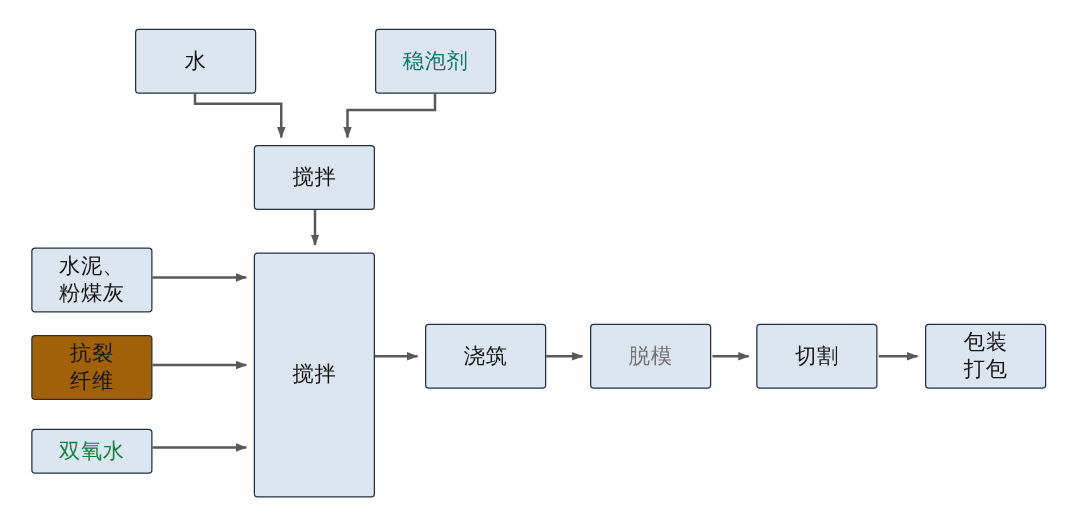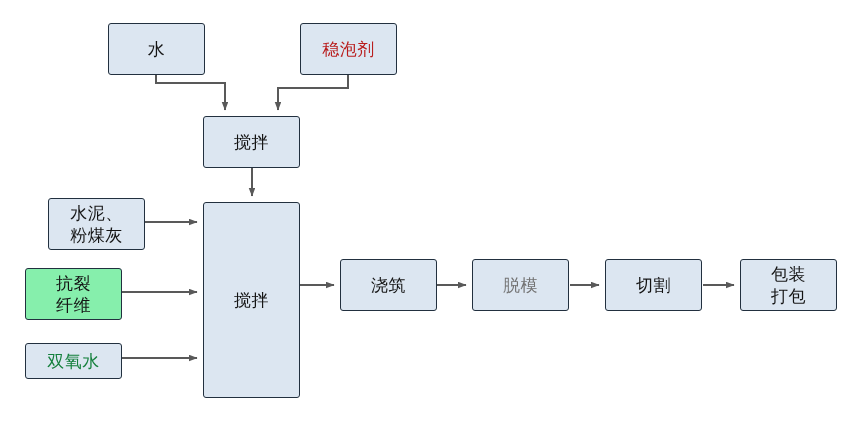--- a/index.html
+++ b/index.html
@@ -62,25 +62,25 @@
         <path d="M122 292 L197 292" stroke="#595959" marker-end="url(#arrow)"></path>
         <path d="M122 358 L197 358" stroke="#595959" marker-end="url(#arrow)"></path>
         <path d="M300 285 L334 285" stroke="#595959" marker-end="url(#arrow)"></path>
         <path d="M437 285 L466 285" stroke="#595959" marker-end="url(#arrow)"></path>
         <path d="M570 285 L599 285" stroke="#595959" marker-end="url(#arrow)"></path>
         <path d="M703 285 L734 285" stroke="#595959" marker-end="url(#arrow)"></path>
       </g>
   </svg>
 
   <div class="node" style="left: 108px; top: 23px; width: 97px; height: 52px; background: rgb(220, 230, 241); border-color: rgb(34, 48, 63); color: rgb(20, 20, 20);">水</div>
-  <div class="node" style="left: 300px; top: 23px; width: 97px; height: 52px; background: rgb(220, 230, 241); border-color: rgb(34, 48, 63); color: #b91c1c;">稳泡剂</div>
+  <div class="node" style="left: 300px; top: 23px; width: 97px; height: 52px; background: rgb(220, 230, 241); border-color: rgb(34, 48, 63); color: #0f766e;">稳泡剂</div>
   <div class="node" style="left: 203px; top: 116px; width: 97px; height: 52px; background: rgb(220, 230, 241); border-color: rgb(34, 48, 63); color: rgb(20, 20, 20);">搅拌</div>
-  <div class="node" style="left: 25px; top: 198px; width: 97px; height: 52px; background: rgb(220, 230, 241); border-color: rgb(34, 48, 63); color: rgb(20, 20, 20); margin-left: 23px;">水泥、
+  <div class="node" style="left: 25px; top: 198px; width: 97px; height: 52px; background: rgb(220, 230, 241); border-color: rgb(34, 48, 63); color: rgb(20, 20, 20);">水泥、
 粉煤灰</div>
-  <div class="node" style="left: 25px; top: 268px; width: 97px; height: 52px; background: #86efac; border-color: rgb(34, 48, 63); color: rgb(20, 20, 20);">抗裂
+  <div class="node" style="left: 25px; top: 268px; width: 97px; height: 52px; background: #a16207; border-color: rgb(34, 48, 63); color: rgb(20, 20, 20);">抗裂
 纤维</div>
   <div class="node" style="left: 25px; top: 343px; width: 97px; height: 36px; background: rgb(220, 230, 241); border-color: rgb(34, 48, 63); color: #15803d;">双氧水</div>
   <div class="node" style="left: 203px; top: 202px; width: 97px; height: 196px; background: rgb(220, 230, 241); border-color: rgb(34, 48, 63); color: rgb(20, 20, 20);">搅拌</div>
   <div class="node" style="left: 340px; top: 259px; width: 97px; height: 52px; background: rgb(220, 230, 241); border-color: rgb(34, 48, 63); color: rgb(20, 20, 20); text-align: center;">浇筑</div>
   <div class="node" style="left: 472px; top: 259px; width: 97px; height: 52px; background: rgb(220, 230, 241); border-color: rgb(34, 48, 63); color: #737373;">脱模</div>
   <div class="node" style="left: 740px; top: 259px; width: 97px; height: 52px; background: rgb(220, 230, 241); border-color: rgb(34, 48, 63); color: rgb(20, 20, 20);">包装
 打包</div>
   <div class="node" style="left: 605px; top: 259px; width: 97px; height: 52px; background: rgb(220, 230, 241); border-color: rgb(34, 48, 63); color: rgb(20, 20, 20);">切割</div>
 
 </div>

